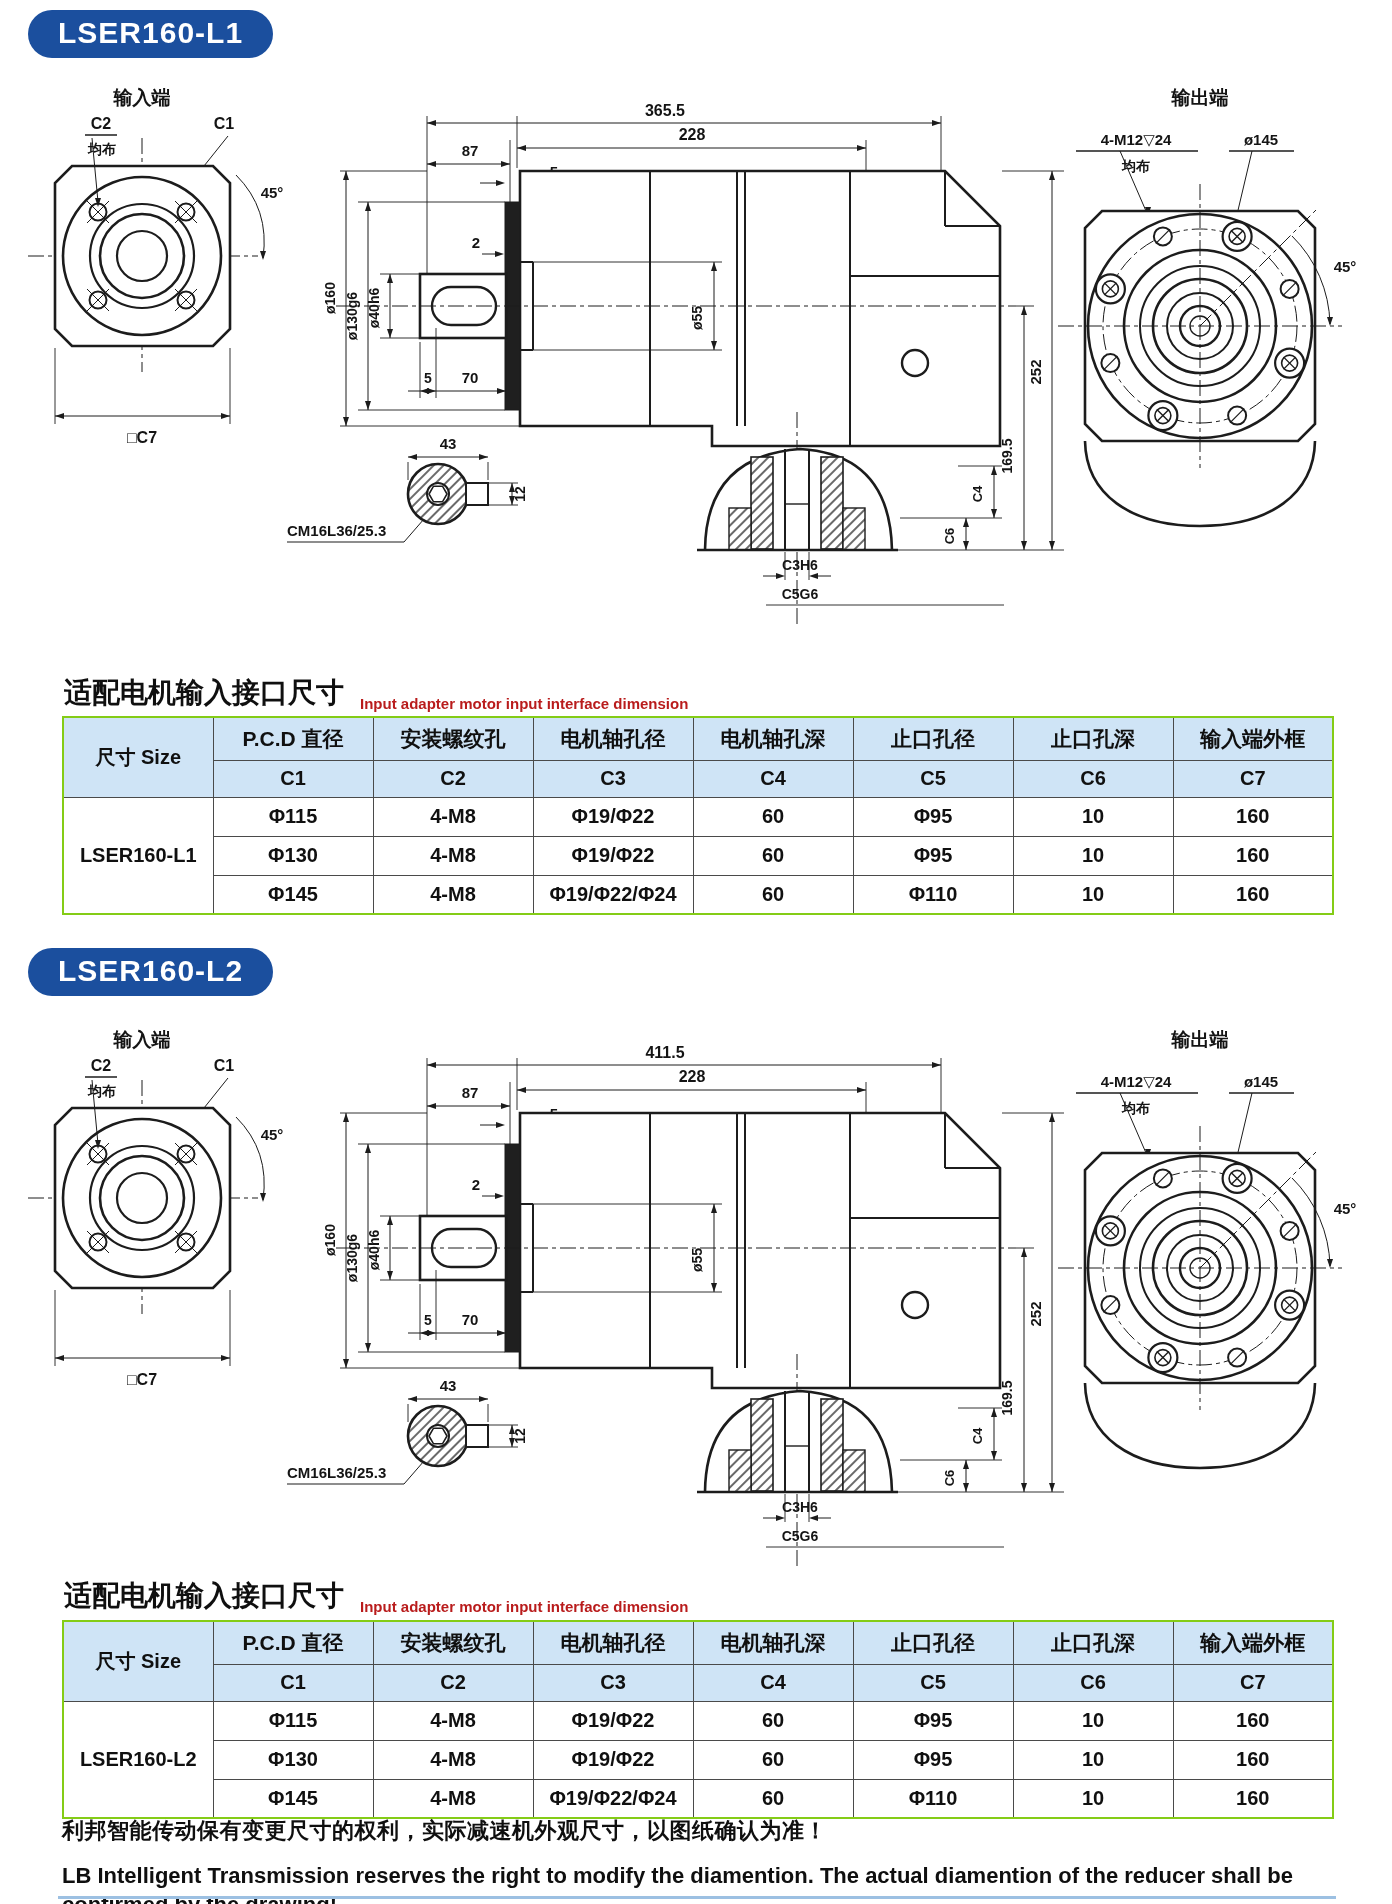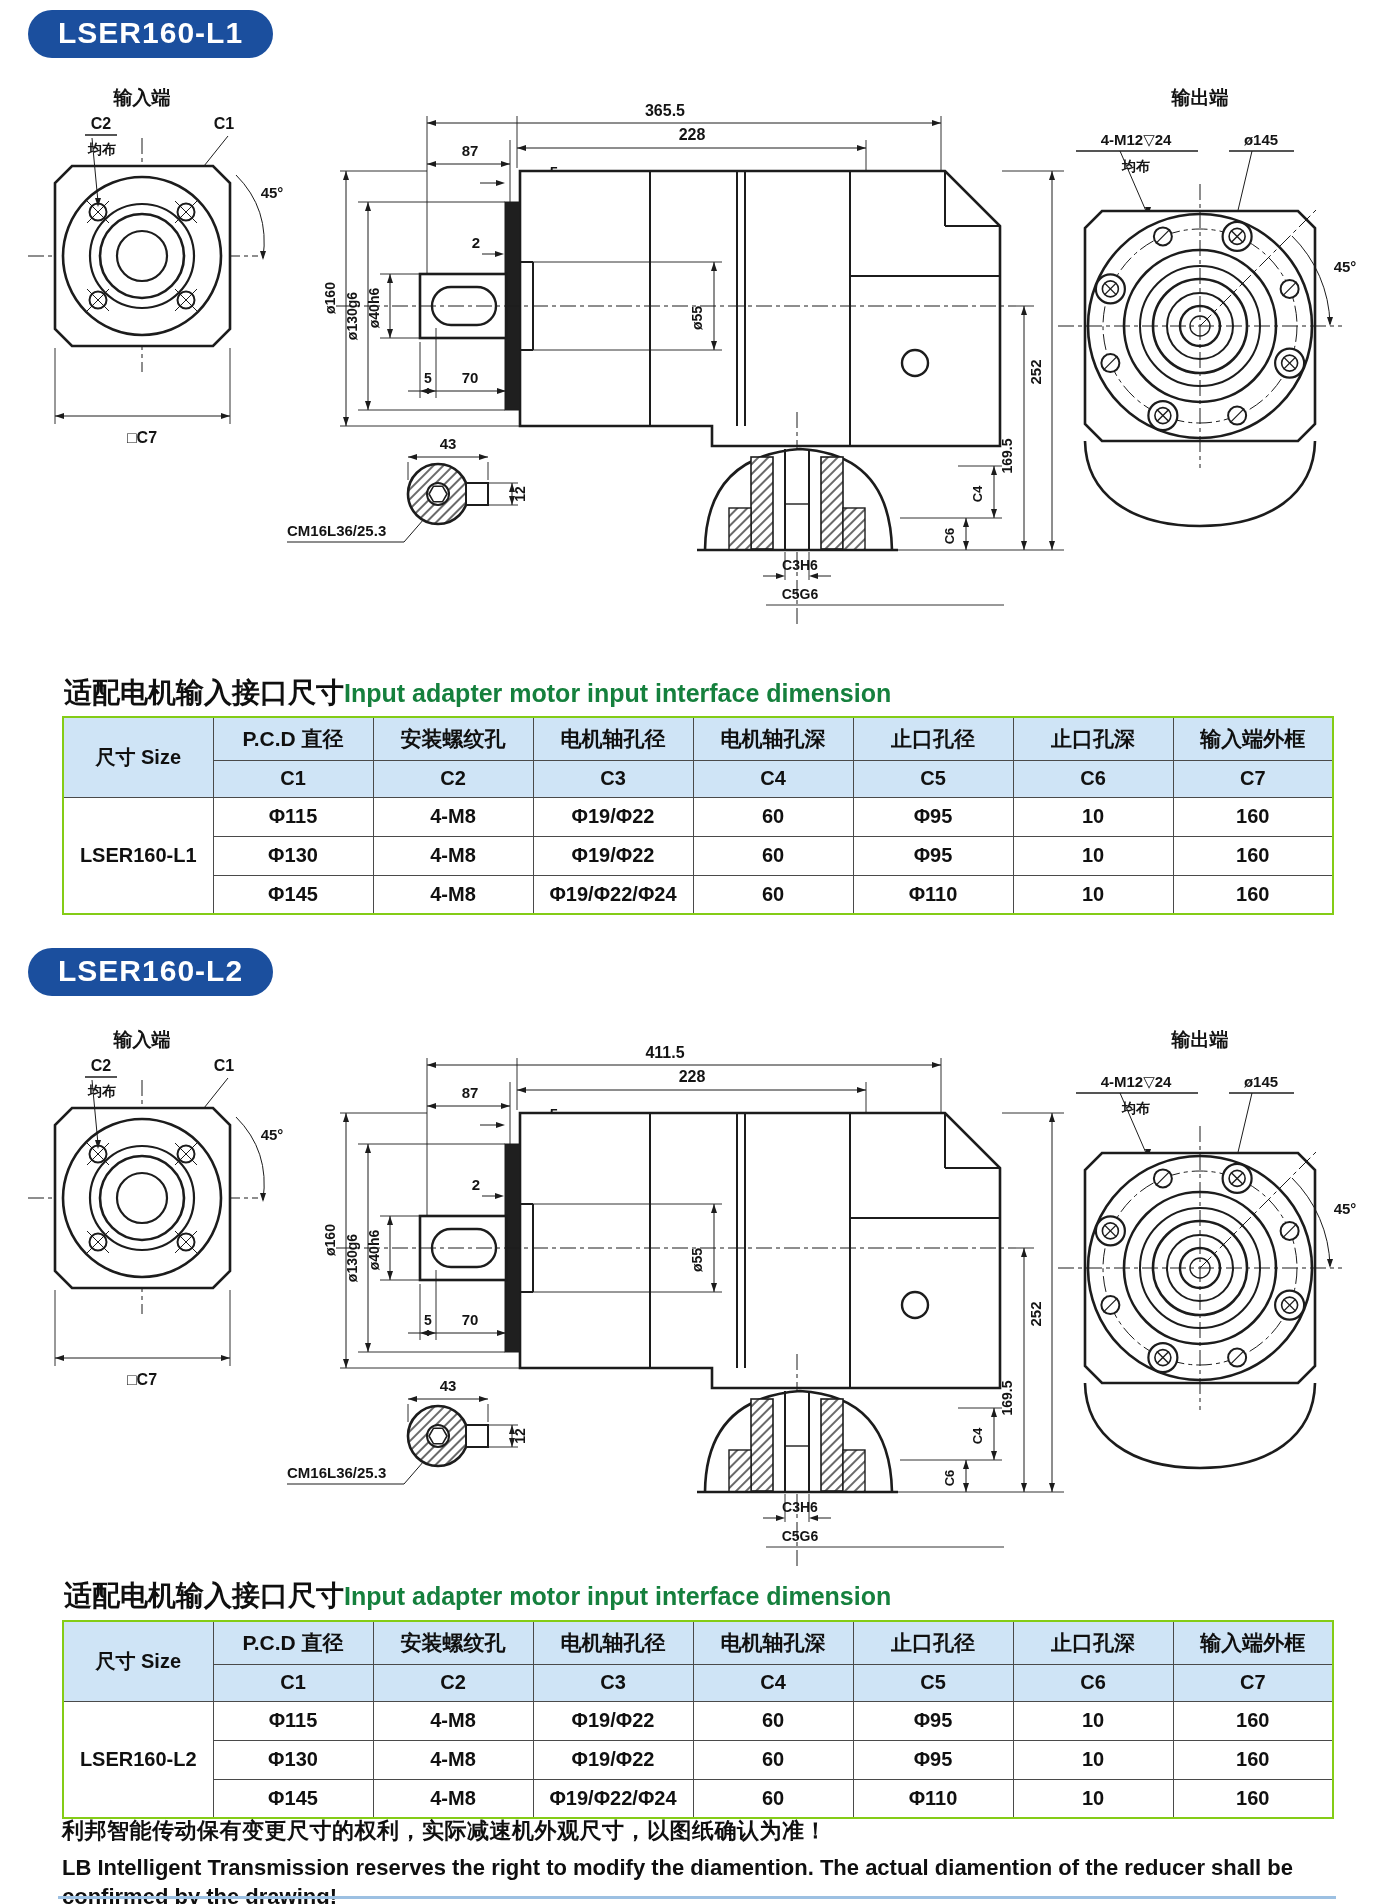--- a/index.html
+++ b/index.html
@@ -5,36 +5,36 @@
   *{margin:0;padding:0;box-sizing:border-box}
   html,body{background:#fff}
   body{width:1392px;height:1904px;position:relative;font-family:"Liberation Sans",sans-serif;overflow:hidden}
   .abs{position:absolute}
   .badge{background:#1b4f9e;color:#fff;font-weight:bold;font-size:30px;line-height:1;padding:8px 30px 10px 30px;border-radius:26px;letter-spacing:1px;font-family:"Liberation Sans",sans-serif}
   .b0{left:28px;top:10px}
   .b1{left:28px;top:948px}
   svg.drawing{left:0;width:1392px;height:560px}
   .d0{top:76px}
   .d1{top:1018px}
-  .ttl{display:flex;align-items:center;white-space:nowrap}
+  .ttl{display:flex;align-items:flex-end;gap:16px;white-space:nowrap}
   .ttl .zh{font-size:28px;font-weight:bold;color:#0f0f0f}
-  .ttl .en{font-size:25px;font-weight:bold;color:#15803d}
+  .ttl .en{font-size:15px;font-weight:bold;color:#b91c1c}
   .t0{left:64px;top:674px}
   .t1{left:64px;top:1577px}
   .tb0{left:62px;top:716px}
   .tb1{left:62px;top:1620px}
   table{border-collapse:collapse;background:#fff;border:2px solid #84cc16;table-layout:fixed}
   td{border:1.6px solid #4a4a4a;text-align:center;vertical-align:middle;color:#101010;font-weight:bold;font-family:"Liberation Sans",sans-serif}
   td.hd{background:#cfe4f6;font-size:21px;height:43px}
   td.code{background:#cfe4f6;font-size:20px;height:37px}
   td.size-hd{background:#cfe4f6;font-size:20px}
   td.rowlab{font-size:20px;background:#fff}
   td.val{font-size:20px;height:39px}
   .footer{left:62px;top:1816px;width:1290px;color:#0f0f0f}
-  .footer .zh{font-size:22px;font-weight:bold;margin-bottom:8px;letter-spacing:.5px}
+  .footer .zh{font-size:22px;font-weight:bold;margin-bottom:16px;letter-spacing:.5px}
   .footer .en{font-size:22px;font-weight:bold;line-height:1.3}
   .bottomline{left:58px;top:1896px;width:1278px;height:3px;background:#9cc0e2}
   svg text{font-family:"Liberation Sans","DejaVu Sans",sans-serif}
 </style>
 </head>
 <body>
 
 <div class="abs badge b0">LSER160-L1</div>
 <svg class="abs drawing d0" id="drawing-0" viewBox="0 0 1392 560">
     <defs>

